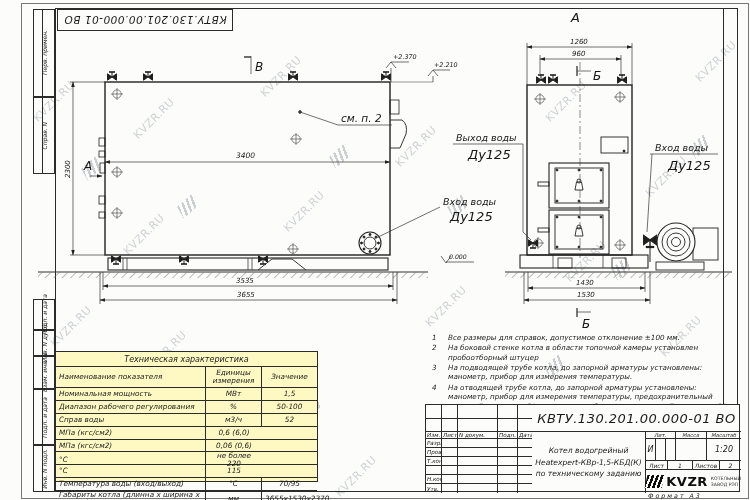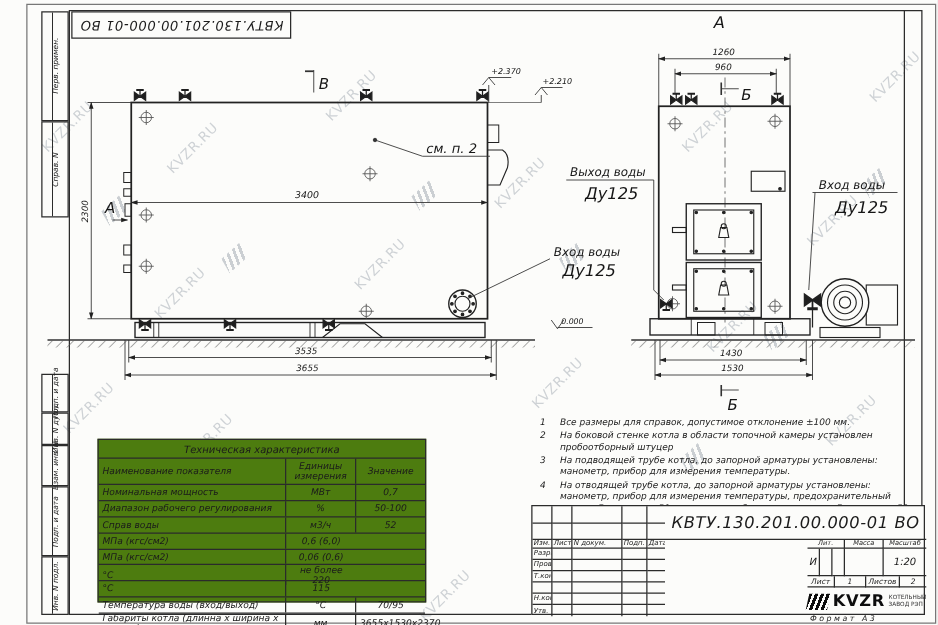--- a/index.html
+++ b/index.html
@@ -21,21 +21,21 @@
   
   .wm{position:absolute;color:#a9b0b8;opacity:.55;font-size:11px;font-style:normal;
       transform:rotate(-45deg);letter-spacing:.5px;pointer-events:none;white-space:nowrap;}
   .wmflag{position:absolute;width:19px;height:13px;opacity:.45;pointer-events:none;
       background:repeating-linear-gradient(100deg,#8f98a2 0 2.5px,transparent 2.5px 5.5px);
       transform:rotate(-42deg) skewX(-12deg);}
   
   .draw{position:absolute;left:0;top:0;}
   svg text{font-family:"DejaVu Sans",sans-serif;font-style:italic;fill:#161616;}
   
-  .spec{position:absolute;left:55px;top:351px;width:263px;height:131px;border:1.2px solid #2b2b2b;box-sizing:border-box;background:#4d7c0f;margin-left:23px;}
+  .spec{position:absolute;left:55px;top:351px;width:263px;height:131px;border:1.2px solid #2b2b2b;box-sizing:border-box;background:#fef9c3;}
   .spec .title{height:14px;border-bottom:1px solid #2b2b2b;display:flex;align-items:center;justify-content:center;font-size:8px;}
   .srow{display:grid;grid-template-columns:150px 56px 1fr;border-bottom:1px solid #2b2b2b;}
   .srow:last-child{border-bottom:none;}
   .srow>div{border-right:1px solid #2b2b2b;font-size:7.3px;display:flex;align-items:center;padding:0 3px;box-sizing:border-box;line-height:1.05;}
   .srow>div:last-child{border-right:none;justify-content:center;text-align:center;}
   .srow>div:nth-child(2){justify-content:center;text-align:center;}
   .shead{height:20px;}
   .sdata{height:11.9px;}
   
   .notes{position:absolute;left:432px;top:333px;width:301px;font-size:7.2px;line-height:1.3;}
@@ -351,21 +351,21 @@
   <div class="spec">
     <div class="title">Техническая характеристика</div>
     <div class="srow shead">
       <div>Наименование показателя</div>
       <div>Единицы измерения</div>
       <div>Значение</div>
     </div>
     <div class="srow sdata">
         <div>Номинальная мощность</div>
         <div>МВт</div>
-        <div>0,7</div>
+        <div>1,5</div>
       </div>
     <div class="srow sdata">
         <div>Диапазон рабочего регулирования</div>
         <div>%</div>
         <div>50-100</div>
       </div>
     <div class="srow sdata">
         <div>Справ воды</div>
         <div>м3/ч</div>
         <div>52</div>
@@ -461,20 +461,25 @@
         <div class="cell"></div>
         <div class="cell"></div>
         <div class="cell"></div>
         <div class="cell" style="border-right:none"></div>
       <div class="cell" style="border-bottom:none">Утв.</div>
         <div class="cell" style="border-bottom:none"></div>
         <div class="cell" style="border-bottom:none"></div>
         <div class="cell" style="border-bottom:none"></div>
         <div class="cell" style="border-right:none;border-bottom:none"></div>
     </div>
+    <div class="ttl">
+      <div>Котел водогрейный</div>
+      <div>Heatexpert-КВр-1,5-КБД(К)</div>
+      <div>по техническому заданию</div>
+    </div>
     <div class="litrow">
       <div class="cell">Лит.</div>
       <div class="cell">Масса</div>
       <div class="cell" style="border-right:none">Масштаб</div>
     </div>
     <div class="litval">
       <div class="cell">И</div>
       <div class="cell"></div>
         <div class="cell"></div>
         <div class="cell"></div>

